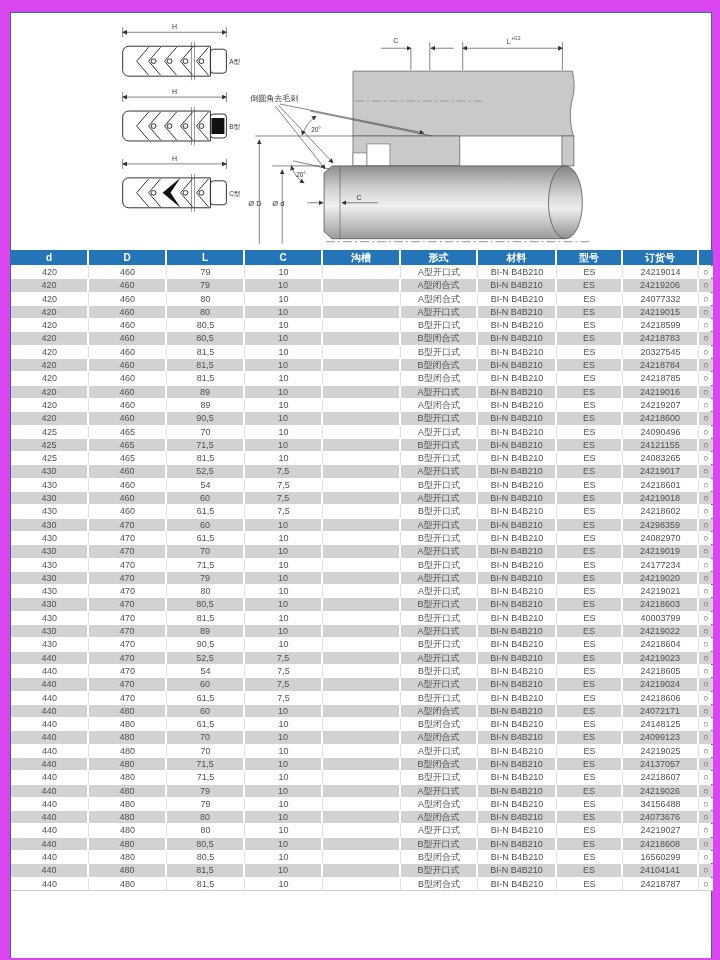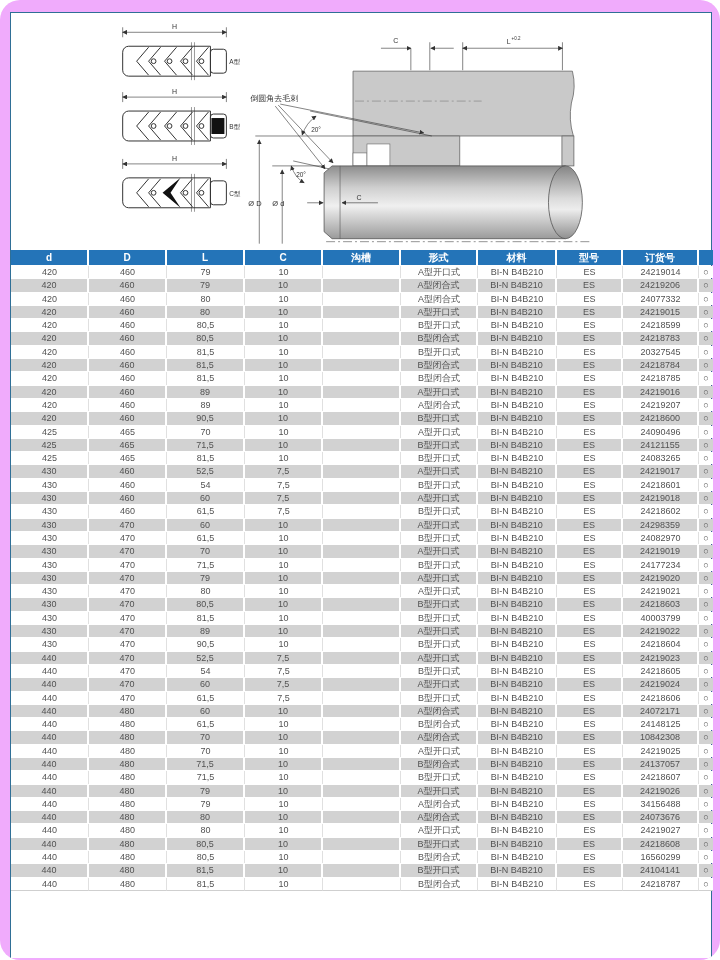--- a/index.html
+++ b/index.html
@@ -1,17 +1,17 @@
 <!DOCTYPE html>
 <html><head>
 <meta charset="utf-8">
 <style>
   html,body{margin:0;padding:0;background:#fff;}
-  .page{position:relative;width:720px;height:960px;background:#f0abfc;overflow:hidden;
-        font-family:"Liberation Sans",sans-serif;border-radius:20px;}
+  .page{position:relative;width:720px;height:960px;background:#d946ef;overflow:hidden;
+        font-family:"Liberation Sans",sans-serif;}
   .frame{position:absolute;left:10px;top:12px;width:702px;height:946px;
          border:1px solid #2f6f96;border-bottom:none;box-sizing:border-box;background:#fff;}
   .diagram{display:block;width:700px;height:236px;}
   
   table.catalog{table-layout:fixed;width:700px;border-collapse:separate;border-spacing:0 1px;
                 margin:0;}
   table.catalog th{background:#2474b8;color:#fff;font-size:10px;font-weight:bold;
                    height:15px;line-height:15px;text-align:center;padding:0;
                    border-right:2px solid #fff;overflow:hidden;white-space:nowrap;}
   table.catalog th:last-child{border-right:none;}
@@ -608,21 +608,21 @@
           </tr>
           <tr class="g">
             <td>440</td>
             <td>480</td>
             <td>70</td>
             <td>10</td>
             <td></td>
             <td>A型闭合式</td>
             <td>BI-N B4B210</td>
             <td>ES</td>
-            <td>10842308</td>
+            <td>24099123</td>
             <td class="circ">○</td>
           </tr>
           <tr class="w">
             <td>440</td>
             <td>480</td>
             <td>70</td>
             <td>10</td>
             <td></td>
             <td>A型开口式</td>
             <td>BI-N B4B210</td>

